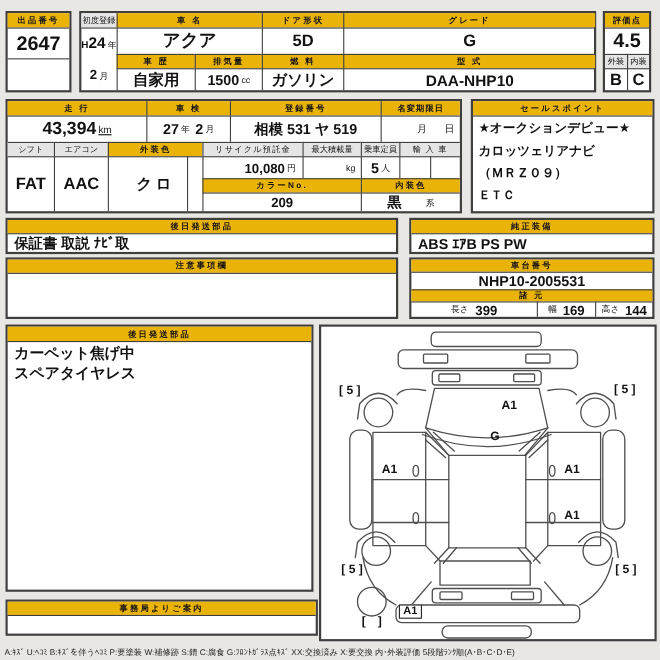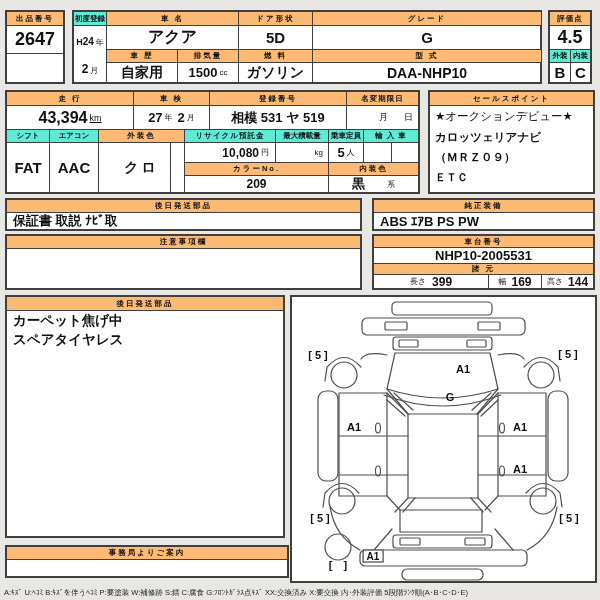--- a/index.html
+++ b/index.html
@@ -1,21 +1,21 @@
 <!DOCTYPE html>
 <html><head>
 <meta charset="utf-8">
 <style>
   html,body{margin:0;padding:0;}
   body{font-family:"Liberation Sans","DejaVu Sans",sans-serif;background:#b9b9b9;}
   #sheet{position:relative;width:600px;height:600px;background:#e8e7e3;overflow:hidden;}
   .box{position:absolute;background:#fff;border:2px solid #3f3f3f;box-sizing:border-box;}
   .c{position:absolute;box-sizing:border-box;display:flex;align-items:center;justify-content:center;overflow:hidden;white-space:nowrap;color:#111;}
-  .hd{background:#fdba74;font-weight:bold;font-size:7.5px;letter-spacing:2px;}
-  .hd2{background:#5eead4;font-weight:bold;font-size:7.5px;letter-spacing:1px;}
+  .hd{background:#eab308;font-weight:bold;font-size:7.5px;letter-spacing:2px;}
+  .hd2{background:#e5e5e5;font-weight:normal;font-size:7.5px;letter-spacing:1px;}
   .v{font-weight:bold;font-size:13px;}
   .bl{border-left:1px solid #3f3f3f;}
   .bt{border-top:1px solid #3f3f3f;}
   .u{font-size:8px;font-weight:normal;margin-left:2px;}
   .left{justify-content:flex-start;}
   .vline{position:absolute;width:1px;background:#3f3f3f;}
   .mark{position:absolute;transform:translate(-50%,-50%);font-weight:bold;font-size:11px;color:#111;white-space:nowrap;}
   .markbox{border:1.5px solid #222;background:#fff;padding:0 3px;font-size:10px;}
   svg{position:absolute;left:0;top:0;}
 </style>
@@ -26,21 +26,21 @@
 
   <div class="box" style="left:5px;top:10px;width:60px;height:74px;">
     <div class="c hd" style="left:0;top:0;width:100%;height:13px;">出品番号</div>
     <div class="c bt" style="left:0;top:13px;width:100%;height:28px;font-weight:bold;font-size:18px;">2647</div>
     <div class="c bt" style="left:0;top:41px;width:100%;height:29px;"></div>
   </div>
 
   <div class="box" style="left:72px;top:10px;width:470px;height:74px;">
     <div class="c hd2" style="left:0;top:0;width:32px;height:13px;letter-spacing:0;">初度登録</div>
     <div class="c bt" style="left:0;top:13px;width:32px;height:57px;flex-direction:column;justify-content:space-around;">
-      <span><span style="font-size:9px;font-weight:bold;">H</span><span style="font-size:10px;font-weight:bold;">24</span><span class="u">年</span></span>
+      <span><span style="font-size:9px;font-weight:bold;">H</span><span style="font-size:14px;font-weight:bold;">24</span><span class="u">年</span></span>
       <span><span style="font-size:12px;font-weight:bold;">2</span><span class="u">月</span></span>
     </div>
     <div class="c hd bl" style="left:32px;top:0;width:132px;height:13px;">車 名</div>
     <div class="c bl bt" style="left:32px;top:13px;width:132px;height:24px;font-weight:bold;font-size:16px;">アクア</div>
     <div class="c hd bl" style="left:164px;top:0;width:74px;height:13px;">ドア形状</div>
     <div class="c bl bt" style="left:164px;top:13px;width:74px;height:24px;font-weight:bold;font-size:15px;">5D</div>
     <div class="c hd bl" style="left:238px;top:0;width:229px;height:13px;">グレード</div>
     <div class="c bl bt" style="left:238px;top:13px;width:229px;height:24px;font-weight:bold;font-size:15px;">G</div>
     <div class="c hd bl bt" style="left:32px;top:37px;width:71px;height:13px;">車 歴</div>
     <div class="c bl bt" style="left:32px;top:50px;width:71px;height:20px;font-weight:bold;font-size:14px;">自家用</div>
@@ -117,21 +117,21 @@
     <div class="c hd bt bl" style="left:321px;top:70px;width:90px;height:13px;">内装色</div>
     <div class="c bt bl" style="left:177px;top:83px;width:144px;height:17px;font-weight:bold;font-size:12px;">209</div>
     <div class="c bt bl" style="left:321px;top:83px;width:90px;height:17px;">
         <span style="font-weight:bold;font-size:13px;">黒</span>
         <span style="font-size:8px;margin-left:22px;">系</span>
       </div>
   </div>
 
   <div class="box" style="left:428px;top:90px;width:167px;height:104px;">
     <div class="c hd" style="left:0;top:0;width:100%;height:13px;">セールスポイント</div>
-    <div class="c bt left" style="left:0;top:13px;width:100%;height:22px;padding-left:5px;font-weight:normal;font-size:11.5px;">★オークションデビュー★</div>
+    <div class="c bt left" style="left:0;top:13px;width:100%;height:22px;padding-left:5px;font-weight:bold;font-size:11.5px;">★オークションデビュー★</div>
     <div class="c left" style="left:0;top:35px;width:100%;height:20px;padding-left:5px;font-weight:bold;font-size:11.5px;">カロッツェリアナビ</div>
     <div class="c left" style="left:0;top:55px;width:100%;height:20px;padding-left:5px;font-weight:bold;font-size:11.5px;">（ＭＲＺ０９）</div>
     <div class="c left" style="left:0;top:75px;width:100%;height:20px;padding-left:5px;font-weight:bold;font-size:11px;">ＥＴＣ</div>
   </div>
 
   <div class="box" style="left:5px;top:198px;width:357px;height:33px;">
     <div class="c hd" style="left:0;top:0;width:100%;height:12px;">後日発送部品</div>
     <div class="c bt left" style="left:0;top:12px;width:100%;height:17px;padding-left:6px;font-weight:bold;font-size:13px;">保証書 取説 ﾅﾋﾞ取</div>
   </div>
   <div class="box" style="left:372px;top:198px;width:223px;height:33px;">

